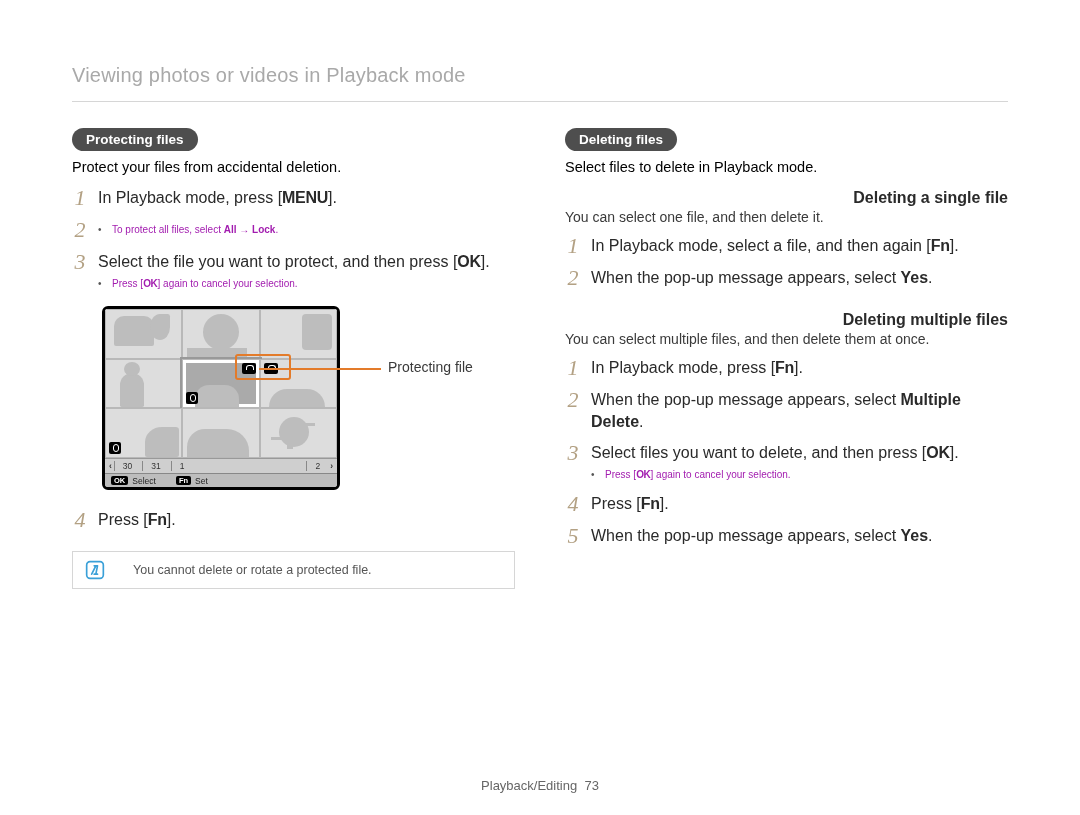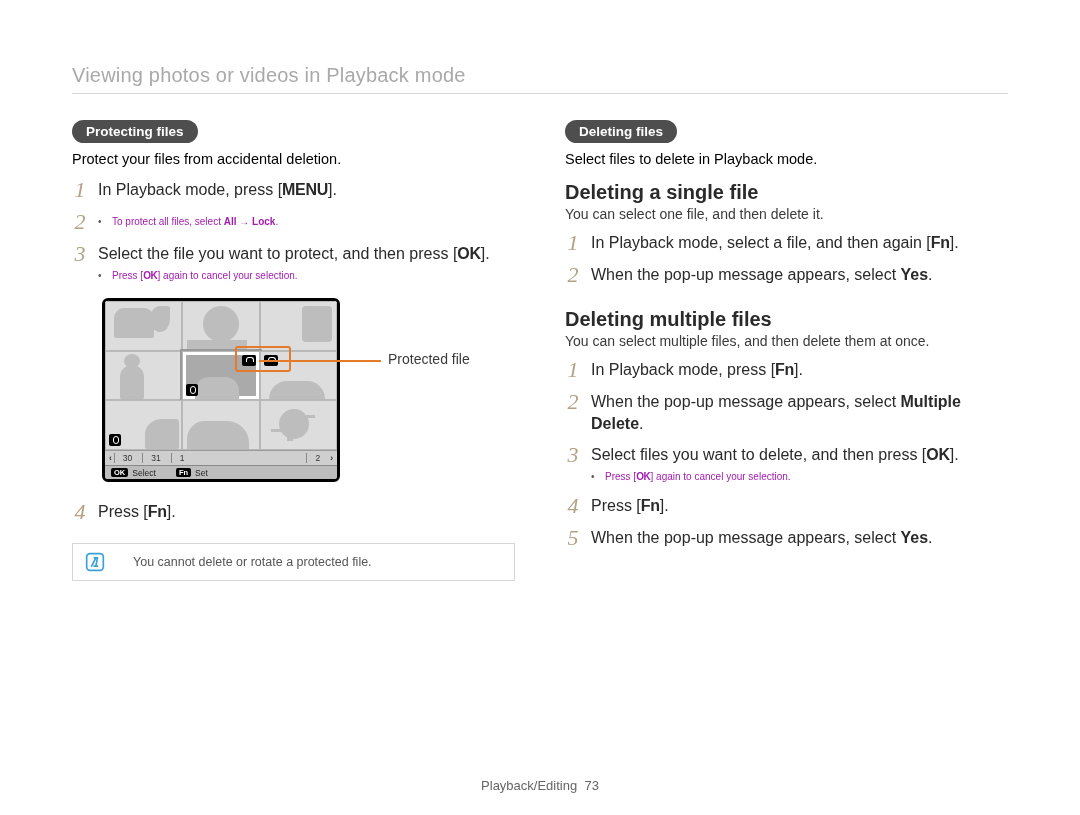--- a/index.html
+++ b/index.html
@@ -12,21 +12,21 @@
     position: relative;
   }
   .page {
     padding: 64px 72px 0 72px;
   }
   .page-header {
     font-size: 20px;
     font-weight: 300;
     color: #a9a9a9;
     border-bottom: 1px solid #d6d6d6;
-    padding-bottom: 6px;
+    padding-bottom: 14px;
     margin-bottom: 26px;
     letter-spacing: 0.2px;
   }
   .columns {
     display: flex;
     gap: 50px;
   }
   .col {
     flex: 1 1 0;
     min-width: 0;
@@ -40,24 +40,25 @@
     padding: 4px 14px;
     border-radius: 14px;
     margin-bottom: 4px;
   }
   .intro {
     font-size: 14.5px;
     color: #000000;
     margin: 4px 0 12px 0;
   }
   .subhead {
-    font-size: 20px;
+    font-size: 16px;
     font-weight: 700;
     color: #2a2a2a;
     margin: 14px 0 2px 0;
+    text-align: right;
   }
   .subdesc {
     font-size: 14px;
     color: #3a3a3a;
     margin: 0 0 10px 0;
   }
   ol.steps {
     list-style: none;
     padding: 0;
     margin: 8px 0 0 0;
@@ -408,21 +409,21 @@
               <span>Select</span>
             </div>
             <div class="sb-item">
               <span class="sb-fn">Fn</span>
               <span>Set</span>
             </div>
           </div>
         </div>
         <div class="callout-box"></div>
         <div class="callout-line"></div>
-        <div class="callout-text-pos callout-label">Protected file</div>
+        <div class="callout-text-pos callout-label">Protecting file</div>
       </div>
 
       <ol class="steps" style="margin-top:18px;">
         <li>
           <div class="step-num">4</div>
           <div class="step-body">
             <span>Press [</span><span class="btn-label">Fn</span><span>].</span>
           </div>
         </li>
       </ol>

